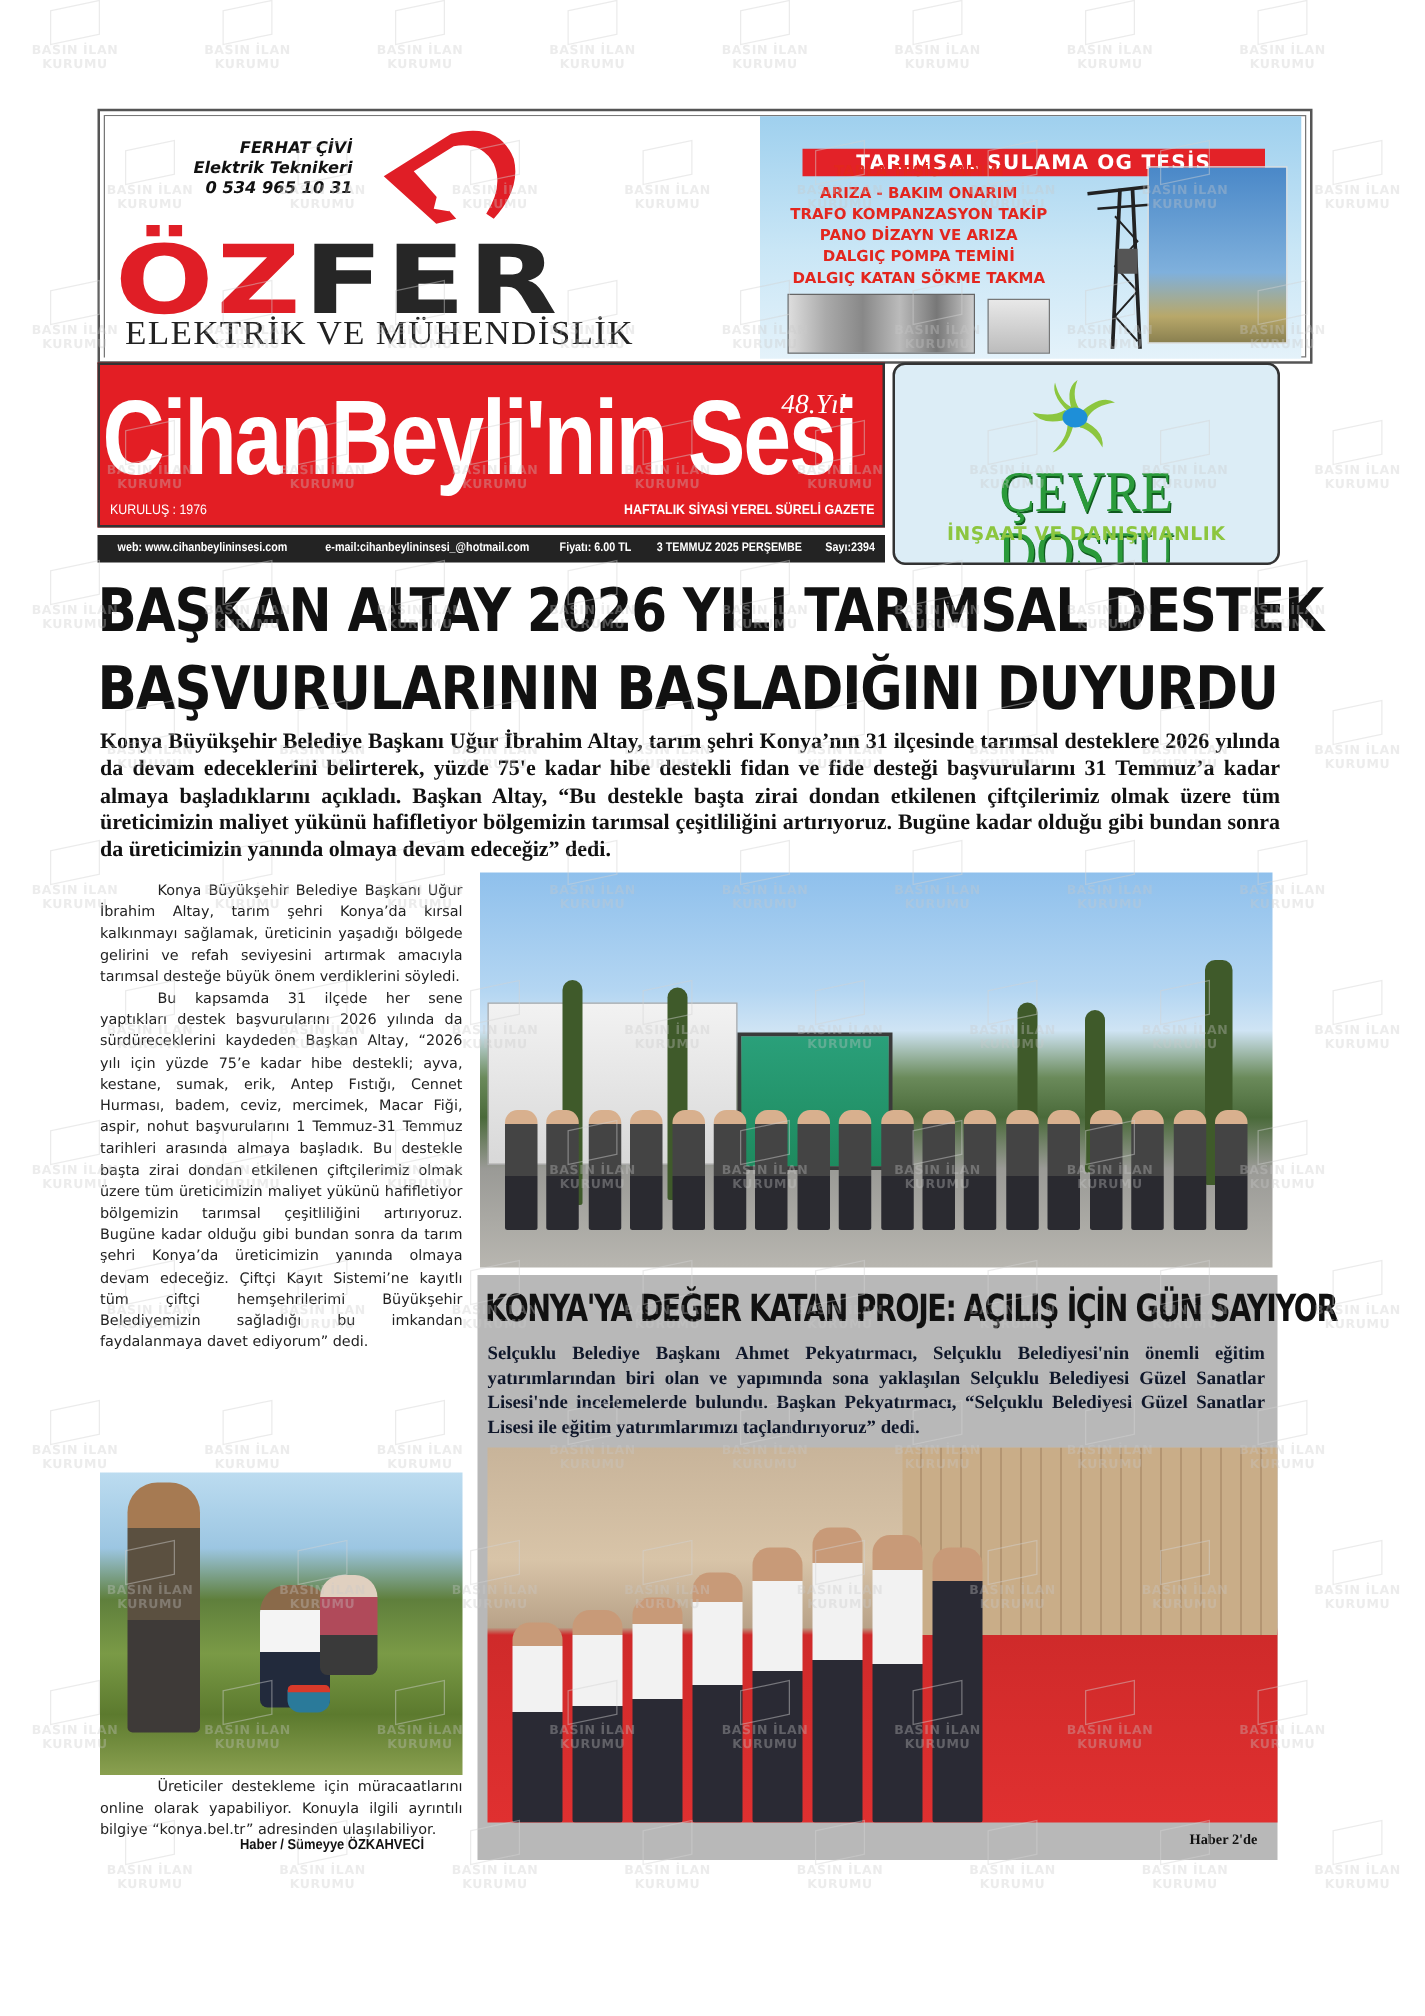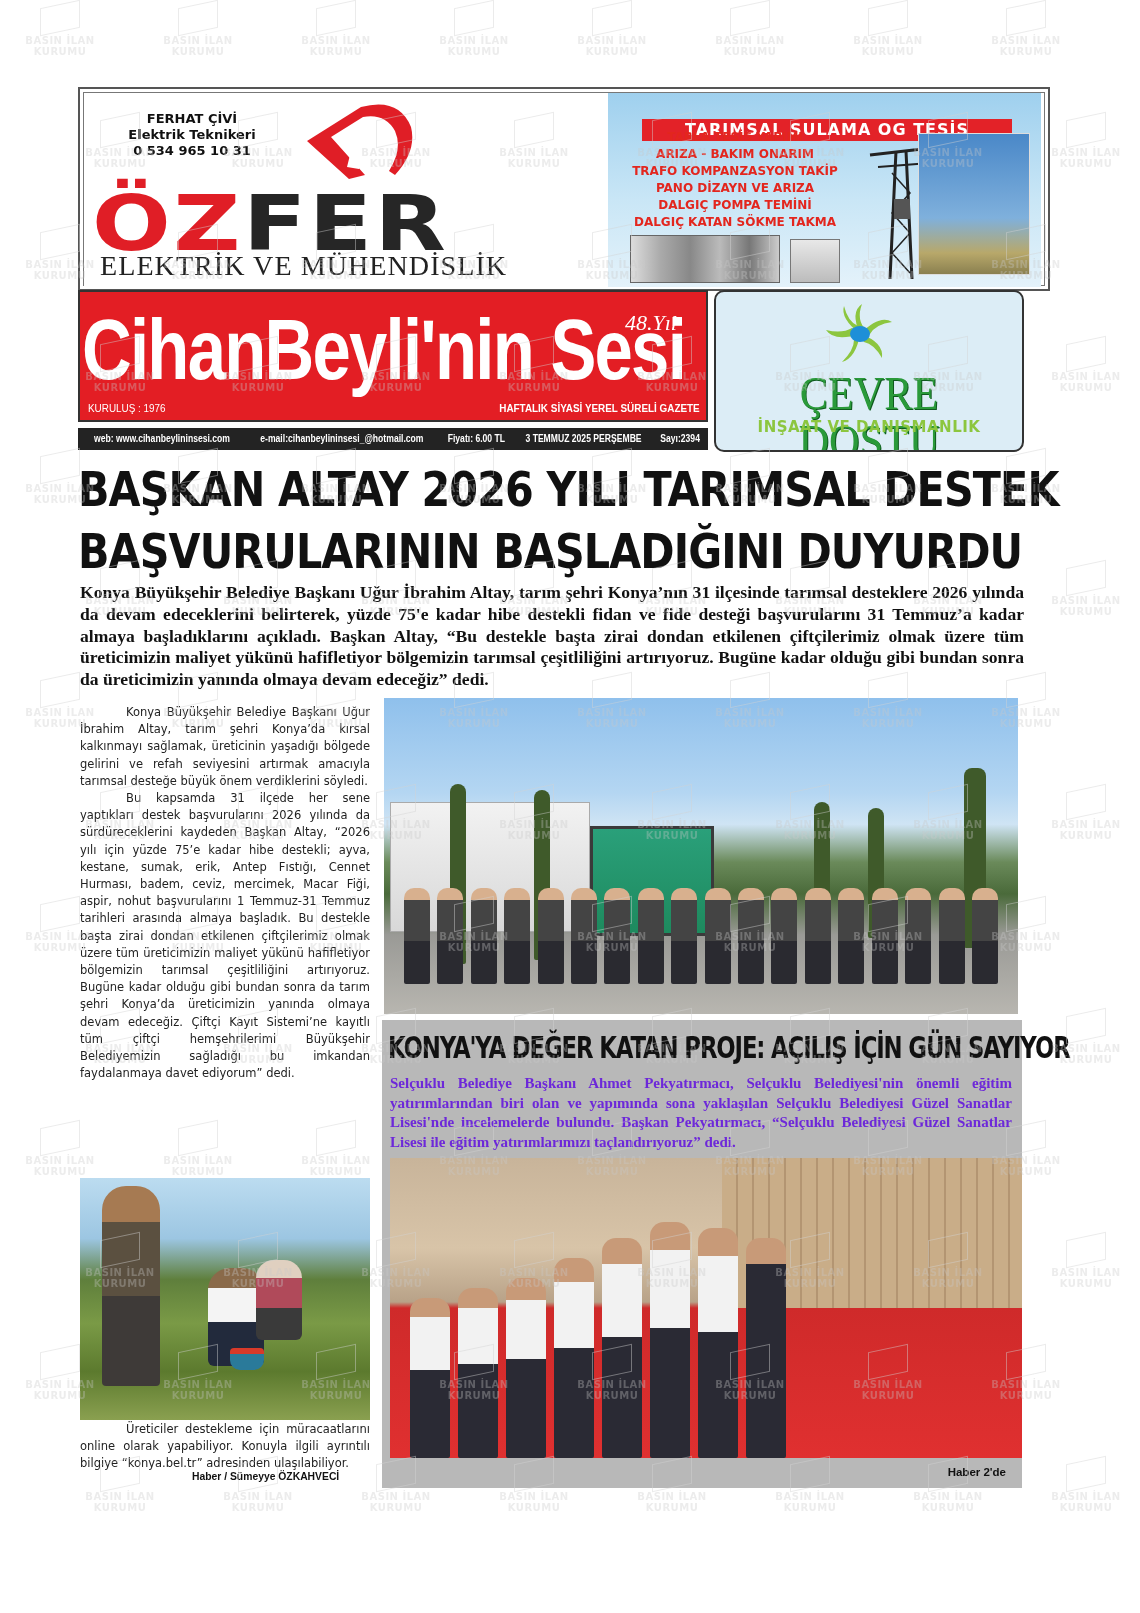--- a/index.html
+++ b/index.html
@@ -7,21 +7,21 @@
   body { position: relative; font-family: "Liberation Sans", sans-serif; color: #111; }
 
   
   .wm { position: absolute; width: 80px; text-align: center; font-family: "DejaVu Sans", sans-serif; font-weight: bold; font-size: 10px; line-height: 11px; color: rgba(200,200,200,0.35); letter-spacing: 0.5px; pointer-events: none; z-index: 50; }
   .wm .box { width: 40px; height: 28px; margin: 0 auto 3px; border: 1px solid rgba(210,210,210,0.45); transform: skewY(-12deg); }
 
   
   .ad-top { position: absolute; left: 78px; top: 87px; width: 972px; height: 204px; border: 2px solid #555; padding: 3px; background: #fff; }
   .ad-top-inner { position: absolute; inset: 3px; border: 1px solid #777; }
   .ozfer { position: absolute; left: 4px; top: 4px; width: 524px; height: 194px; background: #fff; }
-  .ozfer .contact { position: absolute; left: 18px; top: 18px; width: 180px; text-align: center; font-family: "DejaVu Sans", sans-serif; font-weight: bold; font-size: 13px; line-height: 16px; color: #111; }
+  .ozfer .contact { position: absolute; left: 18px; top: 18px; width: 180px; text-align: right; font-family: "DejaVu Sans", sans-serif; font-style: italic; font-weight: bold; font-size: 13px; line-height: 16px; color: #111; }
   .ozfer .logo-mark { position: absolute; left: 215px; top: 8px; width: 120px; height: 80px; }
   .ozfer .brand { position: absolute; left: 8px; top: 96px; font-family: "DejaVu Sans", sans-serif; font-weight: bold; font-size: 76px; line-height: 70px; letter-spacing: 2px; transform: scaleX(1.22); transform-origin: left; }
   .ozfer .brand .red { color: #e01e26; }
   .ozfer .brand .blk { color: #262626; }
   .ozfer .tagline { position: absolute; left: 16px; top: 158px; font-family: "Liberation Serif", serif; font-size: 27px; letter-spacing: 1px; color: #222; transform: scaleX(1.04); transform-origin: left; white-space: nowrap; }
 
   .sulama { position: absolute; left: 528px; top: 4px; width: 433px; height: 194px; background: linear-gradient(180deg,#9fd0ee 0%, #c9e6f6 55%, #e4f2fa 100%); overflow: hidden; }
   .sulama .banner { position: absolute; left: 34px; top: 6px; width: 370px; height: 22px; background: #e32228; color: #fff; font-family: "DejaVu Sans", sans-serif; font-weight: bold; font-size: 16px; line-height: 22px; text-align: center; letter-spacing: 1px; margin-top: 20px; }
   .sulama ul { list-style: none; position: absolute; left: 12px; top: 36px; width: 230px; text-align: center; }
   .sulama li { font-family: "DejaVu Sans", sans-serif; font-weight: bold; font-size: 12px; line-height: 17px; color: #e3261e; }
@@ -68,26 +68,26 @@
   .photo-main { position: absolute; left: 384px; top: 698px; width: 634px; height: 316px; background: linear-gradient(180deg,#8fc0ec 0%, #b4d6f2 30%, #cfe4f4 40%, #6a8a5a 52%, #4a6a3a 62%, #9a9a96 75%, #b8b6b0 100%); overflow: hidden; }
   .photo-main .truck { position: absolute; left: 6px; top: 104px; width: 200px; height: 130px; background: linear-gradient(180deg,#f2f2f2,#d8d8d8); border: 1px solid #aaa; }
   .photo-main .board { position: absolute; left: 206px; top: 128px; width: 124px; height: 110px; background: linear-gradient(180deg,#2aa07a,#1e8a5e); border: 3px solid #3a3a3a; }
   .photo-main .tree { position: absolute; width: 16px; background: #3f5a2a; border-radius: 8px 8px 2px 2px; }
   .photo-main .people { position: absolute; left: 20px; top: 190px; right: 20px; height: 96px; display: flex; justify-content: space-between; }
   .photo-main .person { width: 26px; background: linear-gradient(180deg,#d8b08e 0 12%, #444 12% 55%, #2a2a30 55%); border-radius: 10px 10px 2px 2px; }
 
   
   .story2 { position: absolute; left: 382px; top: 1020px; width: 640px; height: 468px; background: #b8b8b8; }
   .story2 .title { position: absolute; left: 6px; top: 8px; font-family: "DejaVu Sans", sans-serif; font-weight: bold; font-size: 30px; line-height: 40px; color: #111; letter-spacing: -1.5px; transform: scaleX(0.76); transform-origin: left top; white-space: nowrap; }
-  .story2 .lede2 { position: absolute; left: 8px; top: 54px; width: 622px; font-family: "Liberation Serif", serif; font-weight: bold; font-size: 15px; line-height: 19.5px; color: #6d28d9; text-align: justify; }
+  .story2 .lede2 { position: absolute; left: 8px; top: 54px; width: 622px; font-family: "Liberation Serif", serif; font-weight: bold; font-size: 15px; line-height: 19.5px; color: #0f172a; text-align: justify; }
   .story2 .photo { position: absolute; left: 8px; top: 138px; width: 632px; height: 300px; background: linear-gradient(180deg,#c8b49a 0%, #d8c4a8 30%, #b8a288 48%, #cf2a2a 50%, #e03030 100%); overflow: hidden; }
   .story2 .photo .wall { position: absolute; right: 0; top: 0; width: 300px; height: 150px; background: repeating-linear-gradient(90deg,#c9ad88 0 14px,#b39572 14px 16px); }
   .story2 .photo .ppl { position: absolute; left: 20px; top: 30px; width: 400px; height: 270px; display: flex; gap: 8px; align-items: flex-end; }
   .story2 .photo .pp { width: 40px; background: linear-gradient(180deg,#c89a78 0 12%, #f2f2f2 12% 45%, #2a2a34 45%); border-radius: 14px 14px 2px 2px; }
-  .story2 .note { position: absolute; right: 16px; top: 446px; font-family: Liberation Sans, sans-serif; font-weight: bold; font-size: 11.5px; color: #111; }
+  .story2 .note { position: absolute; right: 16px; top: 446px; font-family: Liberation Serif, serif; font-weight: bold; font-size: 11.5px; color: #111; }
 </style>
 </head>
 <body>
 
 <div id="wm-layer">
     <div class="wm" style="left: 20px; top: 4px;">
       <div class="box"></div>
       <div>BASIN İLAN</div>
       <div>KURUMU</div>
     </div>

